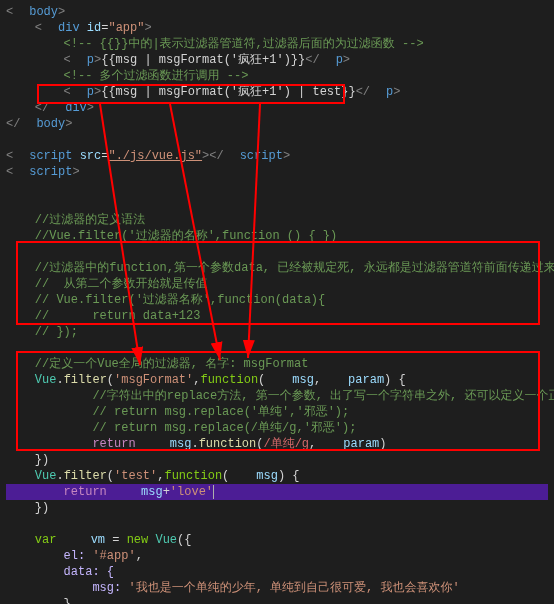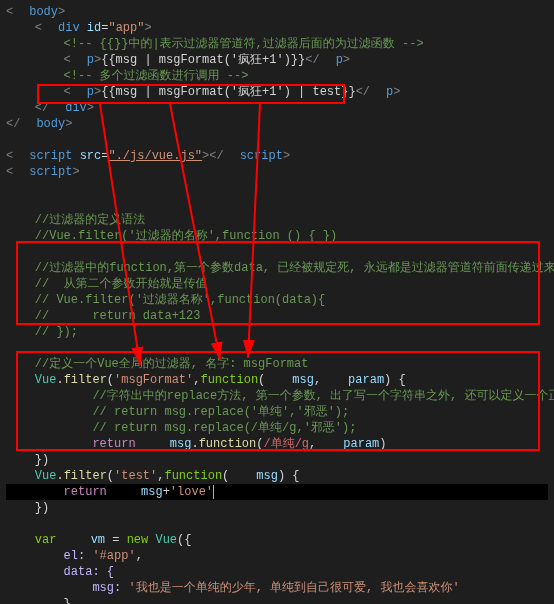--- a/index.html
+++ b/index.html
@@ -22,21 +22,21 @@
 .comment { color: #6a9955; }
 .punc { color: #d4d4d4; }
 .string { color: #ce9178; }
 .func { color: #dcdcaa; }
 .keyword { color: #84cc16; }
 .keyword2 { color: #c586c0; margin-top: 36px; }
 .ident { color: #9cdcfe; padding-left: 27px; }
 .class-name { color: #4ec9b0; }
 .regex { color: #d16969; }
 .prop { color: #c4b5fd; }
-.cursor-line { background: #000000; }
+.cursor-line { background: #4c1d95; }
 
 .red-box {
   position: absolute;
   border: 2px solid #ff0000;
   pointer-events: none;
   z-index: 10;
 }
 #box1 { left: 37px; top: 84px; width: 308px; height: 20px; }
 #box2 { left: 16px; top: 241px; width: 524px; height: 84px; }
 #box3 { left: 16px; top: 351px; width: 524px; height: 100px; }

